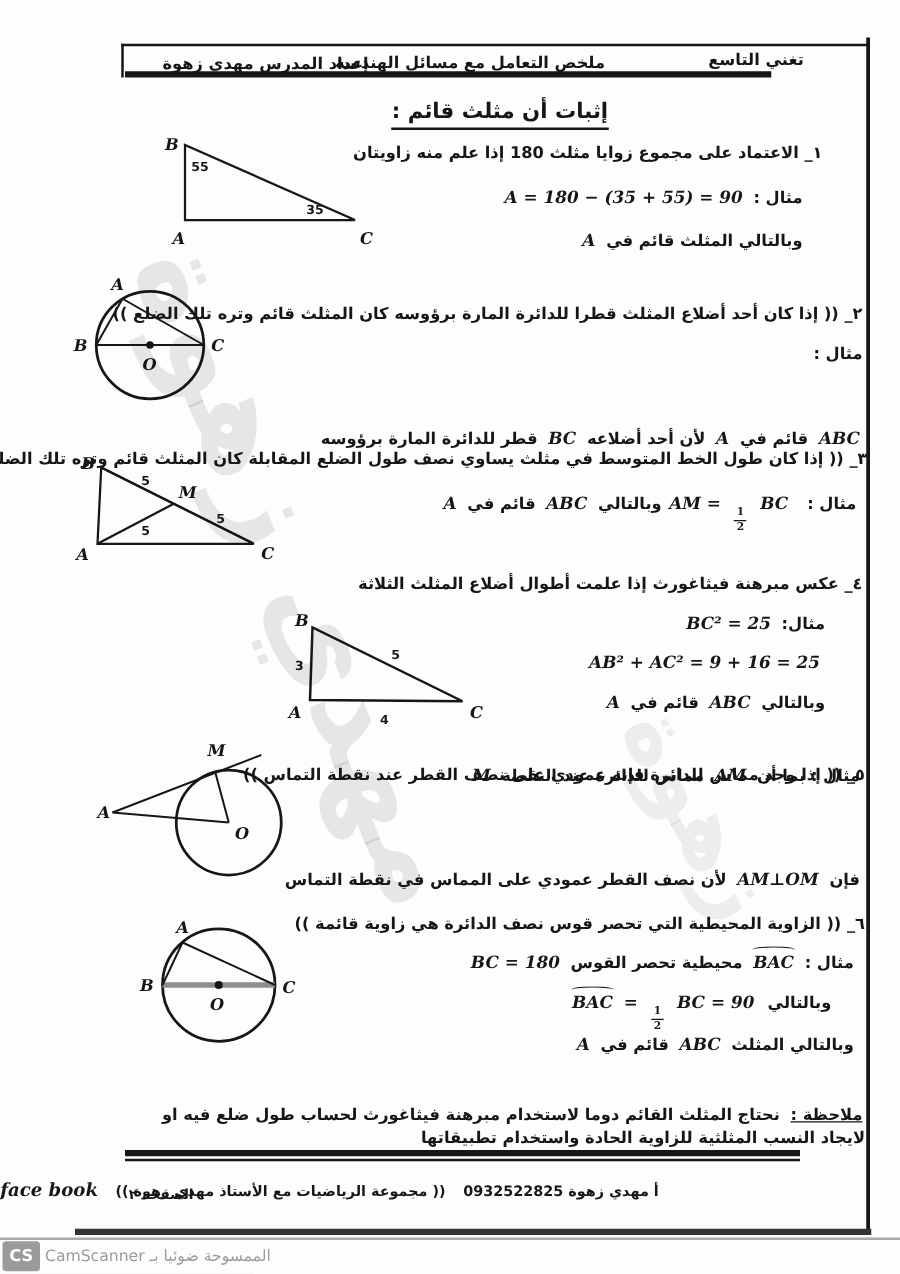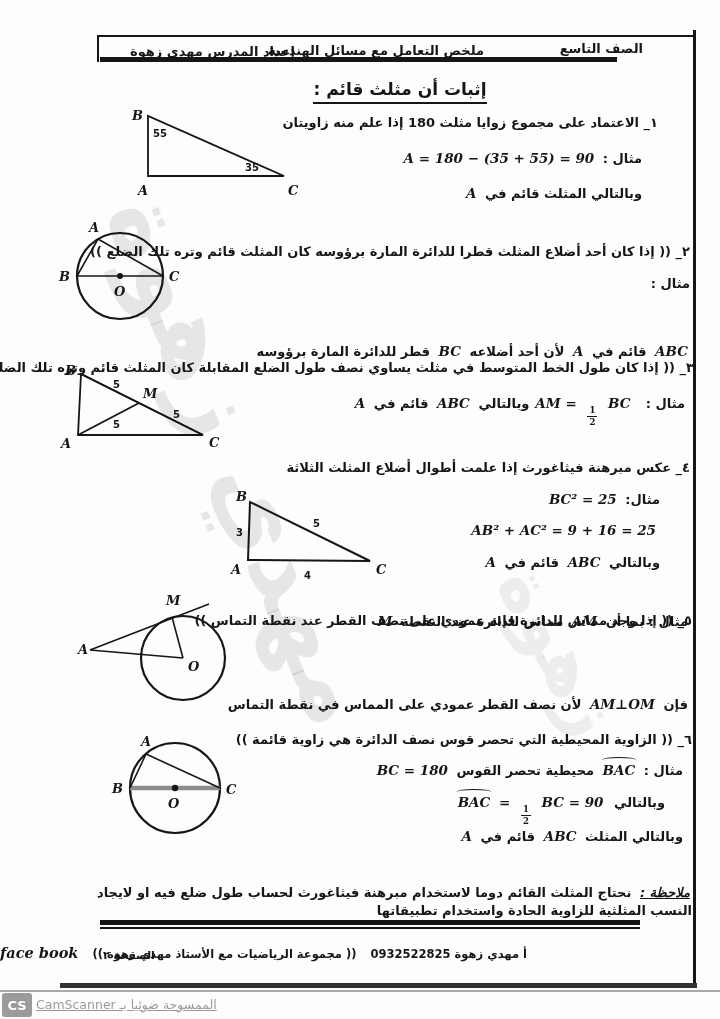--- a/index.html
+++ b/index.html
@@ -29,36 +29,36 @@
   .footer{position:absolute;top:944px;right:193px;display:flex;direction:rtl;gap:14px;
           align-items:baseline;font-size:11.5px;font-weight:bold;white-space:nowrap;}
   .fb{font-family:"DejaVu Serif",serif;font-style:italic;font-weight:bold;font-size:14.5px;
       direction:ltr;unicode-bidi:isolate;}
   .pageno{position:absolute;left:103px;top:949px;font-size:11px;font-weight:bold;direction:rtl;}
   .scanbar-line{position:absolute;left:0;top:990px;width:720px;height:2px;background:#a9a9a9;}
   .cs-badge{position:absolute;left:2px;top:993px;width:30px;height:24px;background:#9b9b9b;
             border-radius:3px;color:#fff;font-weight:bold;font-size:13px;display:flex;
             align-items:center;justify-content:center;font-family:"DejaVu Sans",sans-serif;}
   .cs-text{position:absolute;left:36px;top:997px;font-size:12.5px;color:#9b9b9b;direction:rtl;
-           unicode-bidi:plaintext;white-space:nowrap;text-decoration:underline;}
+           unicode-bidi:plaintext;white-space:nowrap;}
 </style>
 </head>
 <body>
 
 <div class="page">
 
   <div class="wm" style="left:-10px;top:420px;width:520px;font-size:100px;color:rgba(80,80,80,0.13);transform:rotate(68deg);">مهدي زهوة</div>
   <div class="wm" style="left:440px;top:590px;width:220px;font-size:72px;color:rgba(80,80,80,0.09);transform:rotate(62deg);">زهوة</div>
 
   <div class="rule" style="left:97px;top:35px;width:598px;height:2px;"></div>
   <div class="rule" style="left:693px;top:30px;width:2.5px;height:957px;"></div>
   <div class="rule" style="left:97px;top:35px;width:2px;height:27px;"></div>
   <div class="rule" style="left:100px;top:57px;width:517px;height:5px;"></div>
 
-  <div class="t" style="top:40px;right:77px;">الصف التاسع</div>
+  <div class="t" style="top:40px;right:77px;">تغني التاسع</div>
   <div class="t" style="top:42px;left:268px;right:auto;">ملخص التعامل مع مسائل الهندسة</div>
   <div class="t" style="top:43px;left:130px;right:auto;">إعداد المدرس مهدي زهوة</div>
 
   <div class="title"><span>إثبات أن مثلث قائم :</span></div>
 
   <div class="t" style="top:114px;right:62px;">١_ الاعتماد على مجموع  زوايا مثلث 180 إذا علم منه زاويتان</div>
   <div class="t" style="top:149px;right:76px;">
     <span>مثال :</span>
     <span class="m">A = 180 − (35 + 55) = 90</span>
   </div>
@@ -203,21 +203,21 @@
     <line x1="43" y1="21" x2="27" y2="55" stroke="#161616" stroke-width="1.6"></line>
     <line x1="43" y1="21" x2="117" y2="55" stroke="#161616" stroke-width="1.6"></line>
     <circle cx="72" cy="55" r="3.2" fill="#161616"></circle>
     <text class="lbl" x="38" y="13">A</text>
     <text class="lbl" x="9" y="60">B</text>
     <text class="lbl" x="123" y="61">C</text>
     <text class="lbl" x="65" y="75">O</text>
   </svg>
 
   <div class="t wrap" style="top:884px;right:28px;width:600px;">
-    <span style="text-decoration:underline;font-style:italic;">ملاحظة :</span>
+    <span style="text-decoration:underline;">ملاحظة :</span>
     <span>نحتاج المثلث القائم دوما لاستخدام مبرهنة فيثاغورث لحساب طول ضلع فيه او لايجاد النسب المثلثية للزاوية الحادة واستخدام تطبيقاتها</span>
   </div>
   <div class="rule" style="left:100px;top:920px;width:540px;height:4.5px;"></div>
   <div class="rule" style="left:100px;top:927px;width:540px;height:1.5px;"></div>
 
   <div class="footer">
     <span>أ مهدي زهوة 0932522825</span>
     <span>(( مجموعة الرياضيات مع الأستاذ مهدي زهوة ))</span>
     <span class="fb">face book</span>
   </div>

